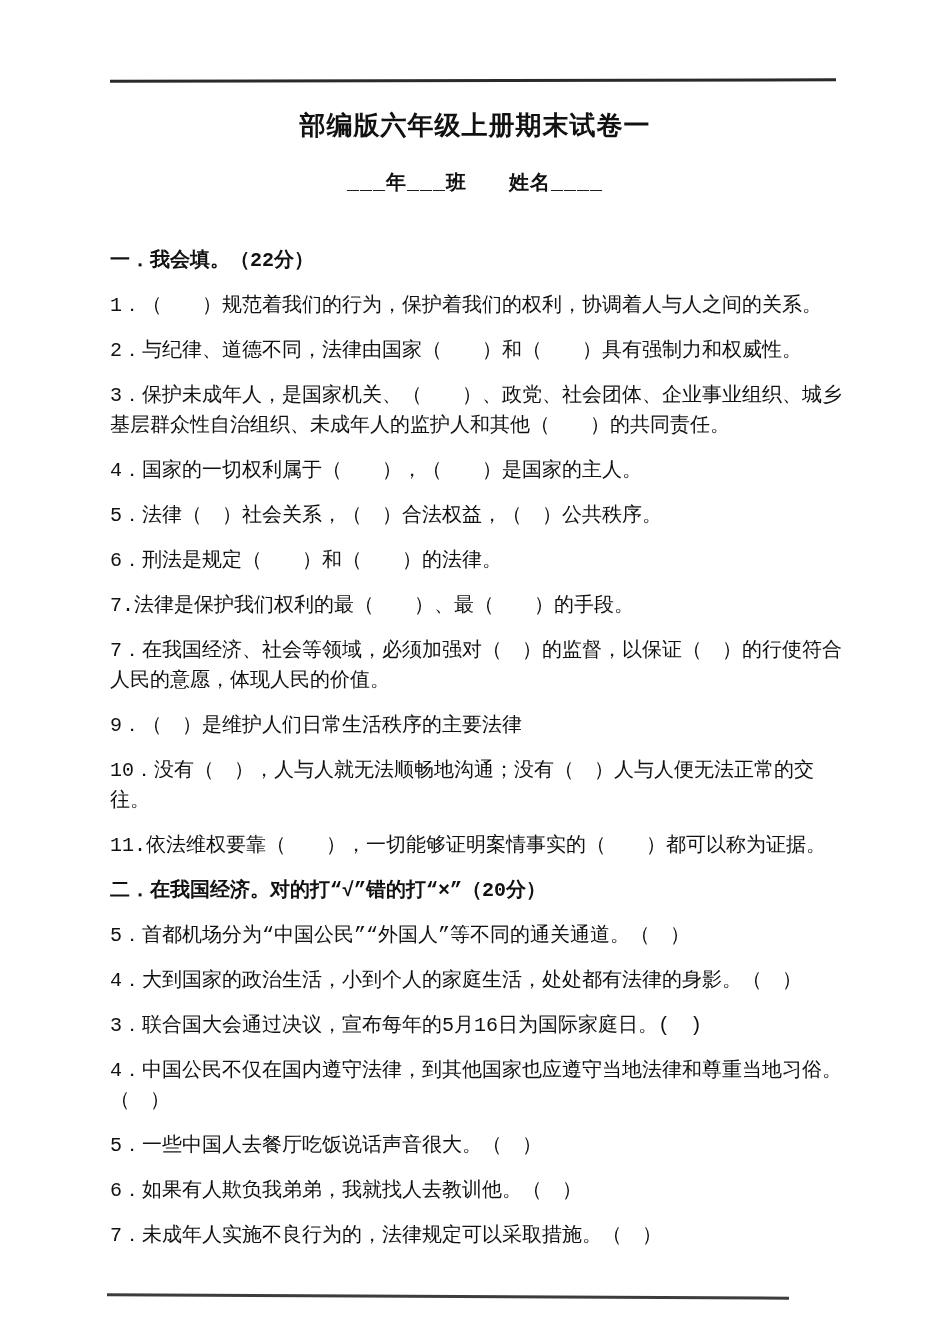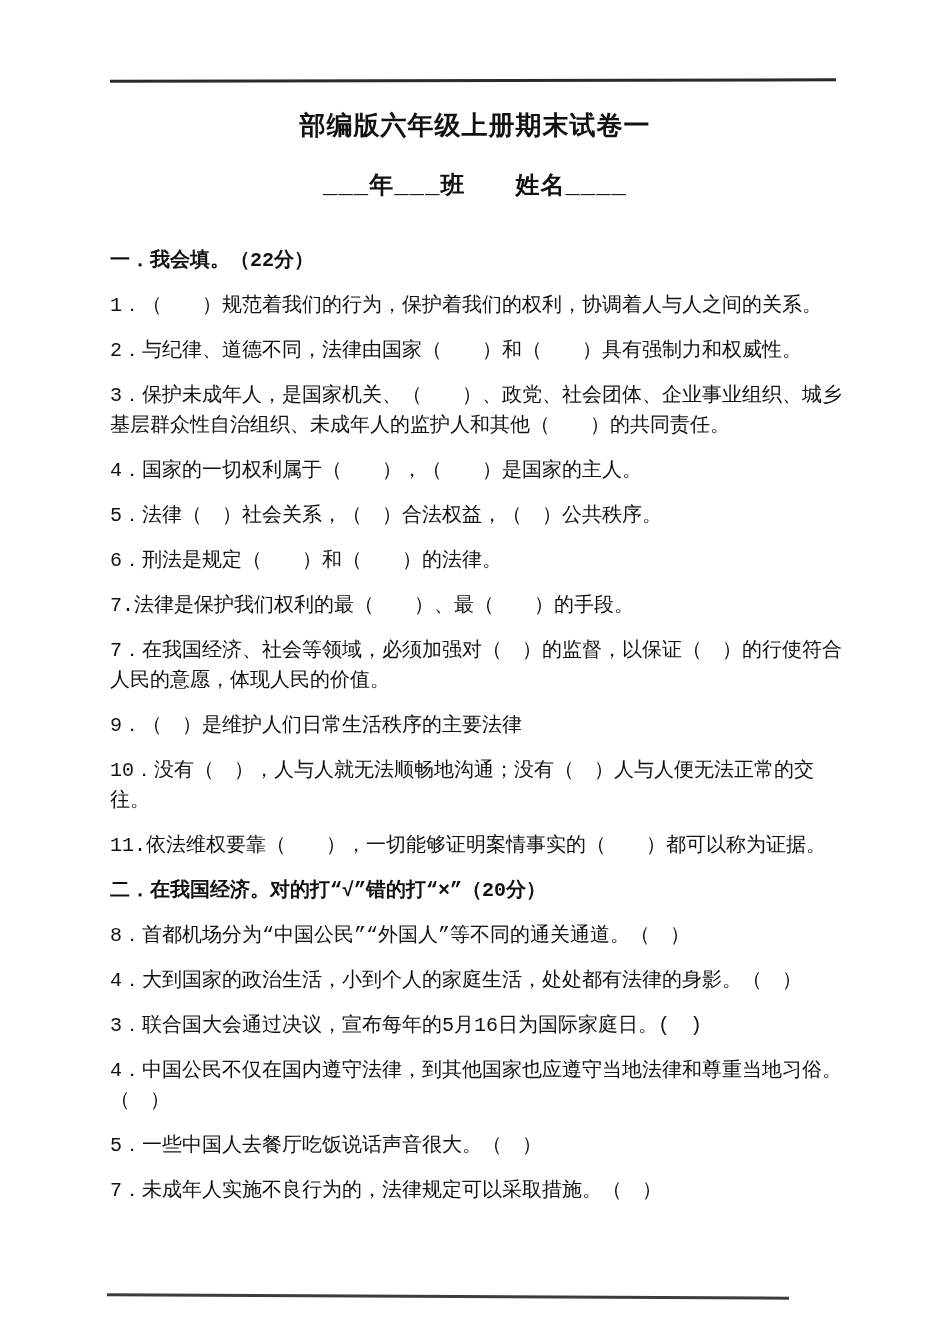--- a/index.html
+++ b/index.html
@@ -43,21 +43,21 @@
     font-size: 26px;
     font-weight: bold;
     letter-spacing: 1px;
   }
   .name-line {
     position: absolute;
     left: 0;
     right: 0;
     top: 169px;
     text-align: center;
-    font-size: 24px;
+    font-size: 20px;
     font-weight: bold;
     letter-spacing: 1px;
   }
   .content {
     position: absolute;
     left: 110px;
     top: 246px;
     width: 736px;
   }
   .content p {
@@ -97,24 +97,25 @@
     <p class="question">5．法律（　）社会关系，（　）合法权益，（　）公共秩序。</p>
     <p class="question">6．刑法是规定（　　）和（　　）的法律。</p>
     <p class="question">7.法律是保护我们权利的最（　　）、最（　　）的手段。</p>
     <p class="question">7．在我国经济、社会等领域，必须加强对（　）的监督，以保证（　）的行使符合人民的意愿，体现人民的价值。</p>
     <p class="question">9．（　）是维护人们日常生活秩序的主要法律</p>
     <p class="question extra-gap">10．没有（　），人与人就无法顺畅地沟通；没有（　）人与人便无法正常的交往。</p>
     <p class="question">11.依法维权要靠（　　），一切能够证明案情事实的（　　）都可以称为证据。</p>
 
     <p class="section-heading">二．在我国经济。对的打“√”错的打“×”（20分）</p>
 
-    <p class="question">8．首都机场分为“中国公民”“外国人”等不同的通关通道。（　）</p>
+    <p class="question">5．首都机场分为“中国公民”“外国人”等不同的通关通道。（　）</p>
     <p class="question">4．大到国家的政治生活，小到个人的家庭生活，处处都有法律的身影。（　）</p>
     <p class="question">3．联合国大会通过决议，宣布每年的5月16日为国际家庭日。(　)</p>
     <p class="question">4．中国公民不仅在国内遵守法律，到其他国家也应遵守当地法律和尊重当地习俗。（　）</p>
     <p class="question">5．一些中国人去餐厅吃饭说话声音很大。（　）</p>
+    <p class="question">6．如果有人欺负我弟弟，我就找人去教训他。（　）</p>
     <p class="question">7．未成年人实施不良行为的，法律规定可以采取措施。（　）</p>
 
   </div>
 
   <div class="rule rule-bottom"></div>
 
 </div>
 
 </body></html>

